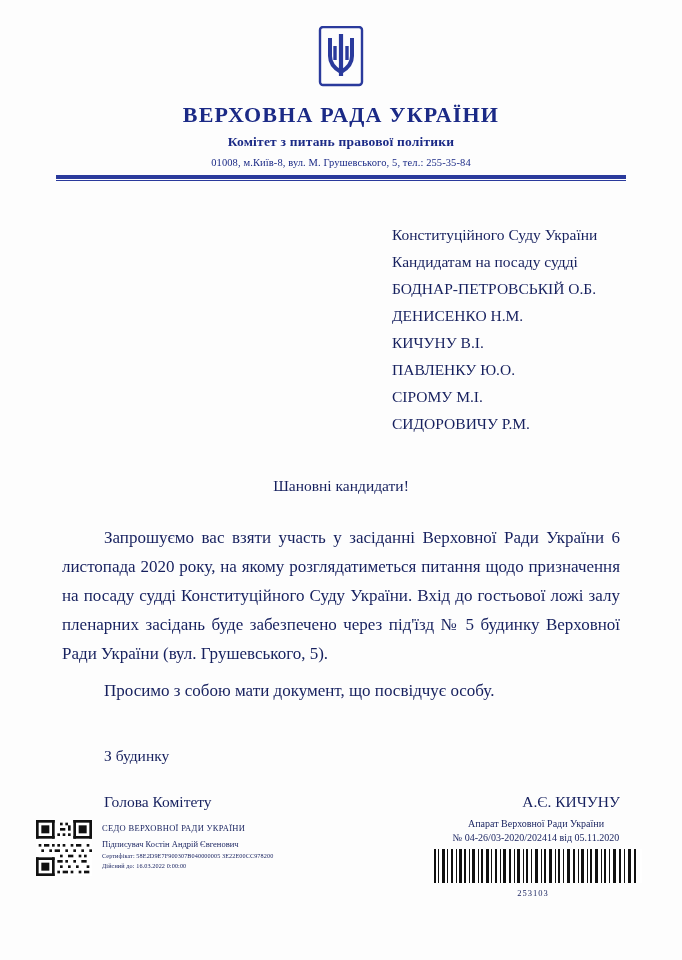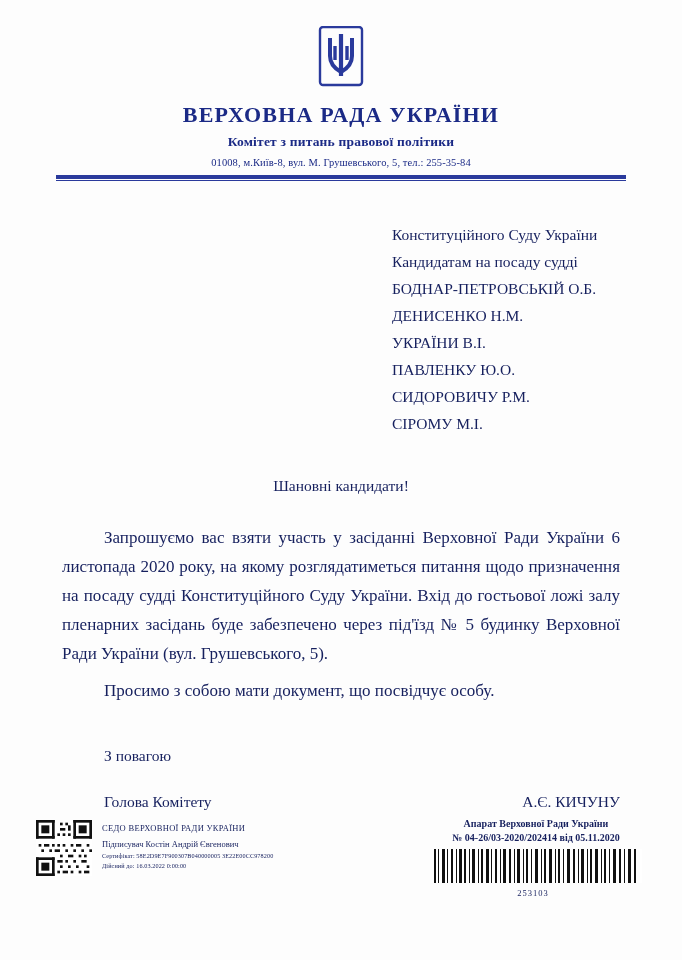--- a/index.html
+++ b/index.html
@@ -166,21 +166,20 @@
   .regnum {
     position: absolute;
     right: 36px;
     top: 0;
     text-align: center;
     color: #16205e;
     width: 220px;
   }
   .regnum-line {
     font-size: 10px;
-    font-weight: bold;
   }
   .regnum-line.second {
     margin-top: 3px;
   }
   .barcode {
     margin-top: 6px;
     height: 34px;
     width: 212px;
     margin-left: auto;
     margin-right: 0;
@@ -215,31 +214,31 @@
         <div class="rule-thick"></div>
         <div class="rule-thin"></div>
       </div>
     </div>
 
     <div class="addressee-block">
       <div>Конституційного Суду України</div>
       <div>Кандидатам на посаду судді</div>
       <div>БОДНАР-ПЕТРОВСЬКІЙ О.Б.</div>
       <div>ДЕНИСЕНКО Н.М.</div>
-      <div>УКРАЇНИ В.І.</div>
+      <div>КИЧУНУ В.І.</div>
       <div>ПАВЛЕНКУ Ю.О.</div>
+      <div>СІРОМУ М.І.</div>
       <div>СИДОРОВИЧУ Р.М.</div>
-      <div>СІРОМУ М.І.</div>
     </div>
 
     <div class="salutation">Шановні кандидати!</div>
     <div class="body-text">Запрошуємо вас взяти участь у засіданні Верховної Ради України 6 листопада 2020 року, на якому розглядатиметься питання щодо призначення на посаду судді Конституційного Суду України. Вхід до гостьової ложі залу пленарних засідань буде забезпечено через під'їзд № 5 будинку Верховної Ради України (вул. Грушевського, 5).</div>
     <div class="body-text second">Просимо з собою мати документ, що посвідчує особу.</div>
 
-    <div class="regards">З повагою</div>
+    <div class="regards">З будинку</div>
     <div class="sign-row">
       <span>Голова Комітету</span>
       <span>А.Є. КИЧУНУ</span>
     </div>
 
     <div class="footer">
       <div class="sedo">
         <svg class="qr" viewBox="0 0 21 21">
           <rect width="21" height="21" fill="#ffffff"></rect>
           <g fill="#111111">

